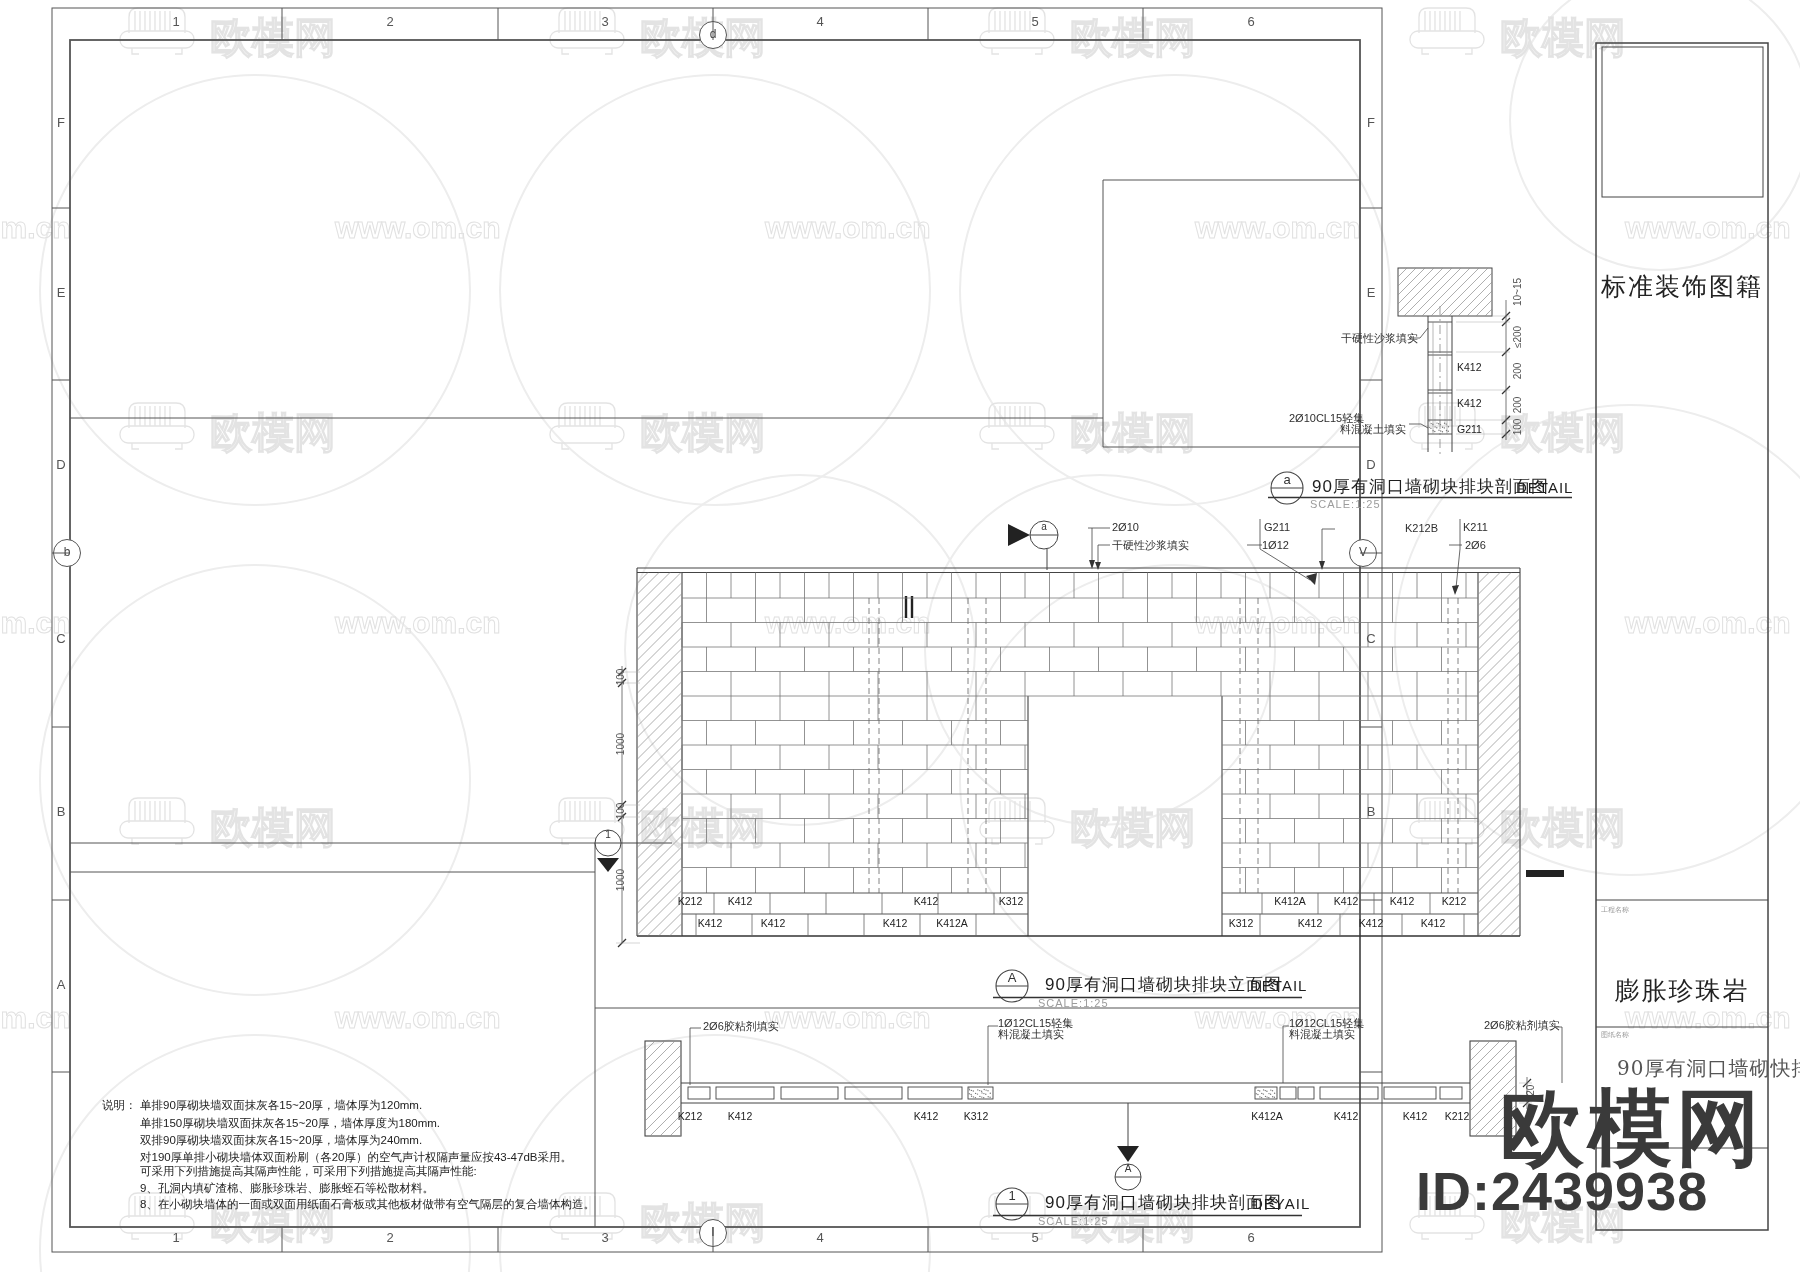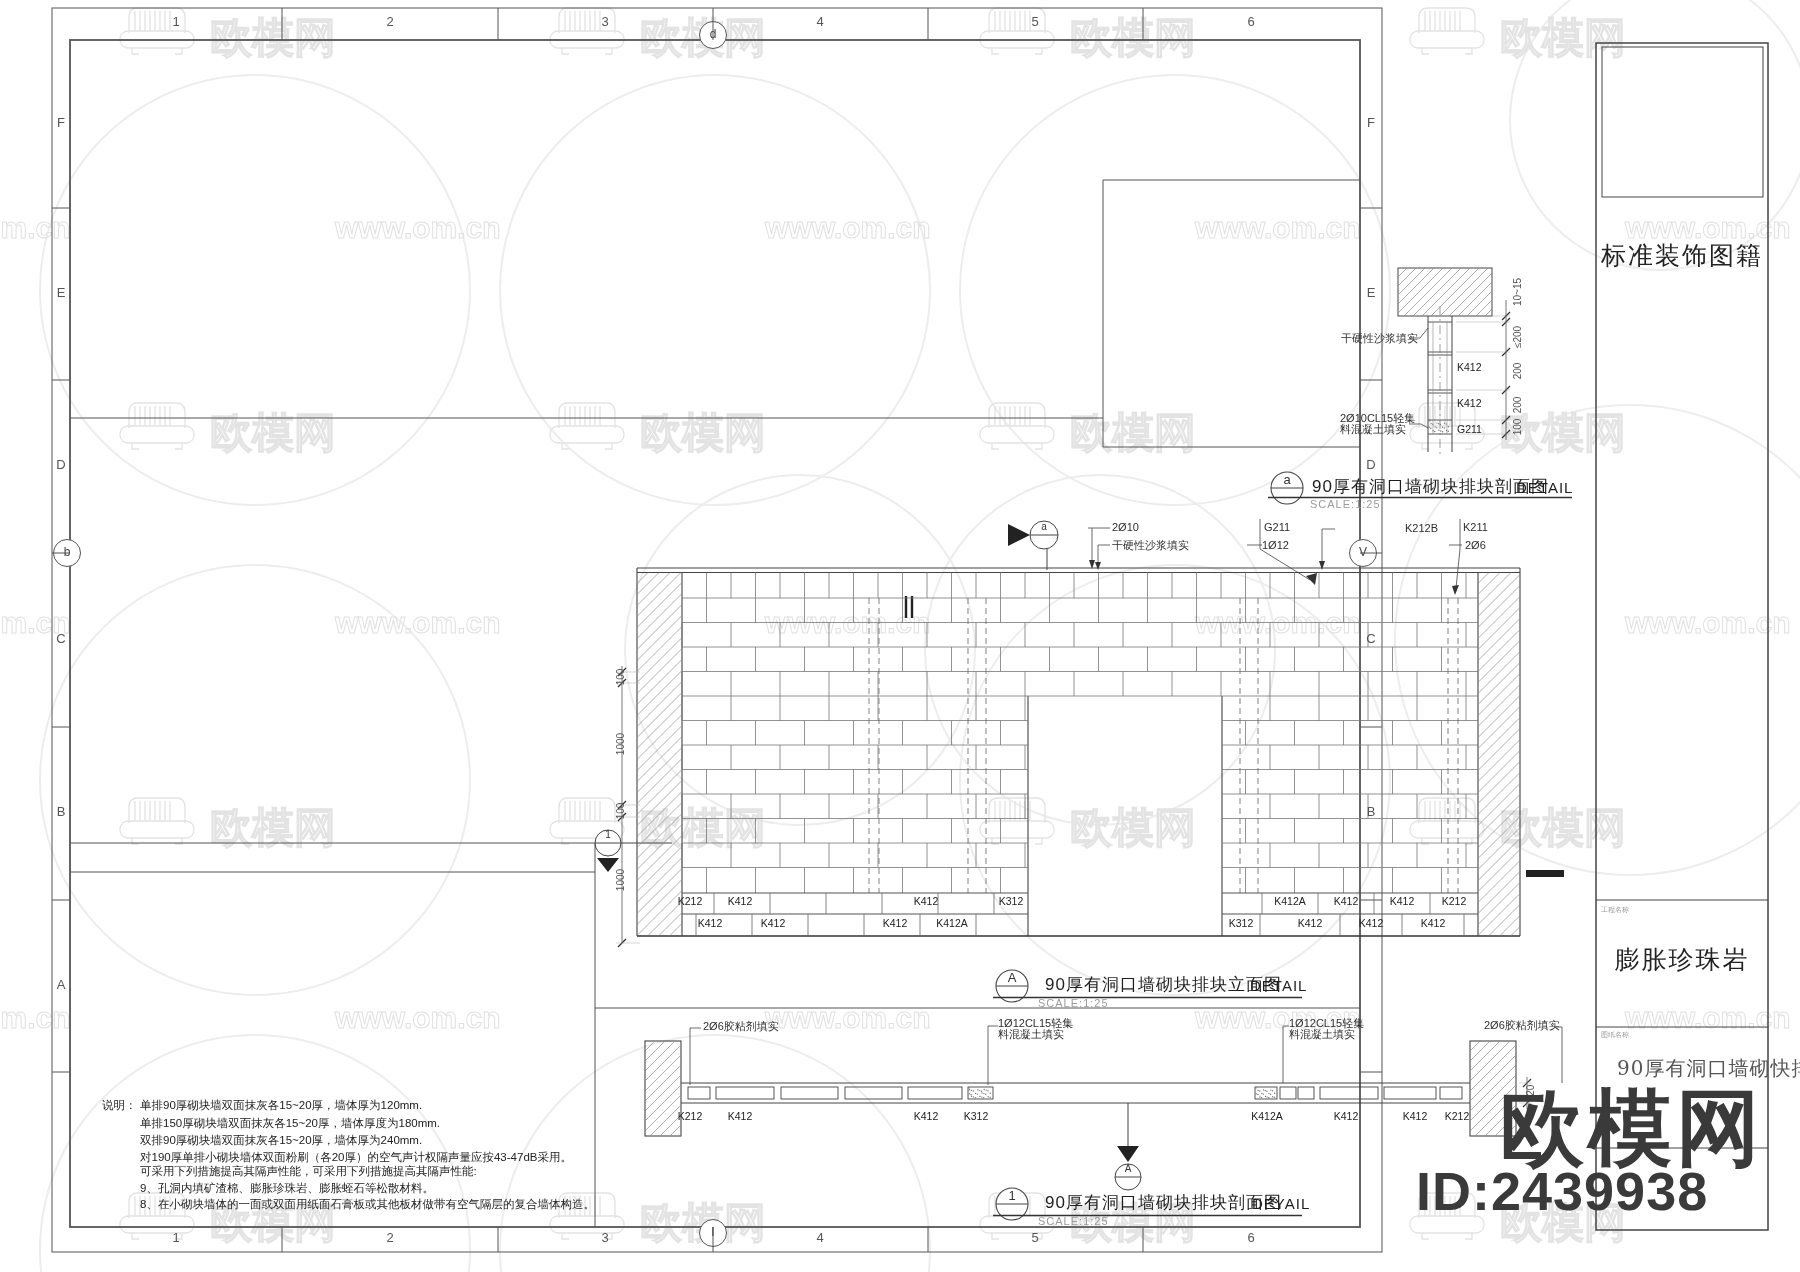--- a/index.html
+++ b/index.html
@@ -13,21 +13,21 @@
   .ax{font-size:12px;color:#444;}
   .ttl{font-size:17px;color:#1e1e1e;letter-spacing:1px;}
   .sfx{font-size:15px;color:#1e1e1e;letter-spacing:1px;}
   .scale{font-size:11px;color:#9c9c9c;letter-spacing:1px;}
   .ref{font-size:13px;color:#333;}
   .refs{font-size:10px;color:#333;}
   .blk{font-size:10.5px;color:#222;}
   .lead{font-size:11px;color:#2e2e2e;}
   .note{font-size:11.5px;color:#222;}
   .tiny{font-size:7px;color:#999;}
-  .tb-big{font-size:25px;color:#222;letter-spacing:2px;}
+  .tb-big{font-size:25px;color:#222;letter-spacing:2px;margin-top:31px;}
   .tb-draw{font-size:20px;color:#555;font-family:"DejaVu Serif",serif;letter-spacing:1px;}
   .ov{position:absolute;color:#3a3a3a;font-weight:bold;z-index:30;white-space:nowrap;}
   .ov-brand{font-size:84px;letter-spacing:4px;}
   .ov-id{font-size:54px;letter-spacing:1px;}
 </style>
 </head>
 <body>
 
 <div id="canvas">
 
@@ -702,21 +702,21 @@
   <span class="t grid c" style="left:1371px;top:286px">E</span>
   <span class="t grid c" style="left:1371px;top:458px">D</span>
   <span class="t grid c" style="left:1371px;top:632px">C</span>
   <span class="t grid c" style="left:1371px;top:805px">B</span>
   <span class="t ax c" style="left:713px;top:28px">d</span>
   <span class="t ax c" style="left:67px;top:546px">b</span>
   <span class="t ax c" style="left:1363px;top:546px">V</span>
   <span class="t ax c" style="left:713px;top:1226px">I</span>
 
   <span class="t lead" style="left:1341px;top:333px">干硬性沙浆填实</span>
-  <span class="t lead" style="left:1340px;top:413px">2Ø10CL15轻集</span>
+  <span class="t lead" style="left:1289px;top:413px">2Ø10CL15轻集</span>
   <span class="t lead" style="left:1340px;top:424px">料混凝土填实</span>
   <span class="t blk" style="left:1457px;top:362px">K412</span>
   <span class="t blk" style="left:1457px;top:398px">K412</span>
   <span class="t blk" style="left:1457px;top:424px">G211</span>
   <span class="t v" style="left:1518px;top:292px">10~15</span>
   <span class="t v" style="left:1518px;top:337px">≤200</span>
   <span class="t v" style="left:1518px;top:371px">200</span>
   <span class="t v" style="left:1518px;top:405px">200</span>
   <span class="t v" style="left:1518px;top:427px">100</span>
   <span class="t ref c" style="left:1287px;top:473px">a</span>

